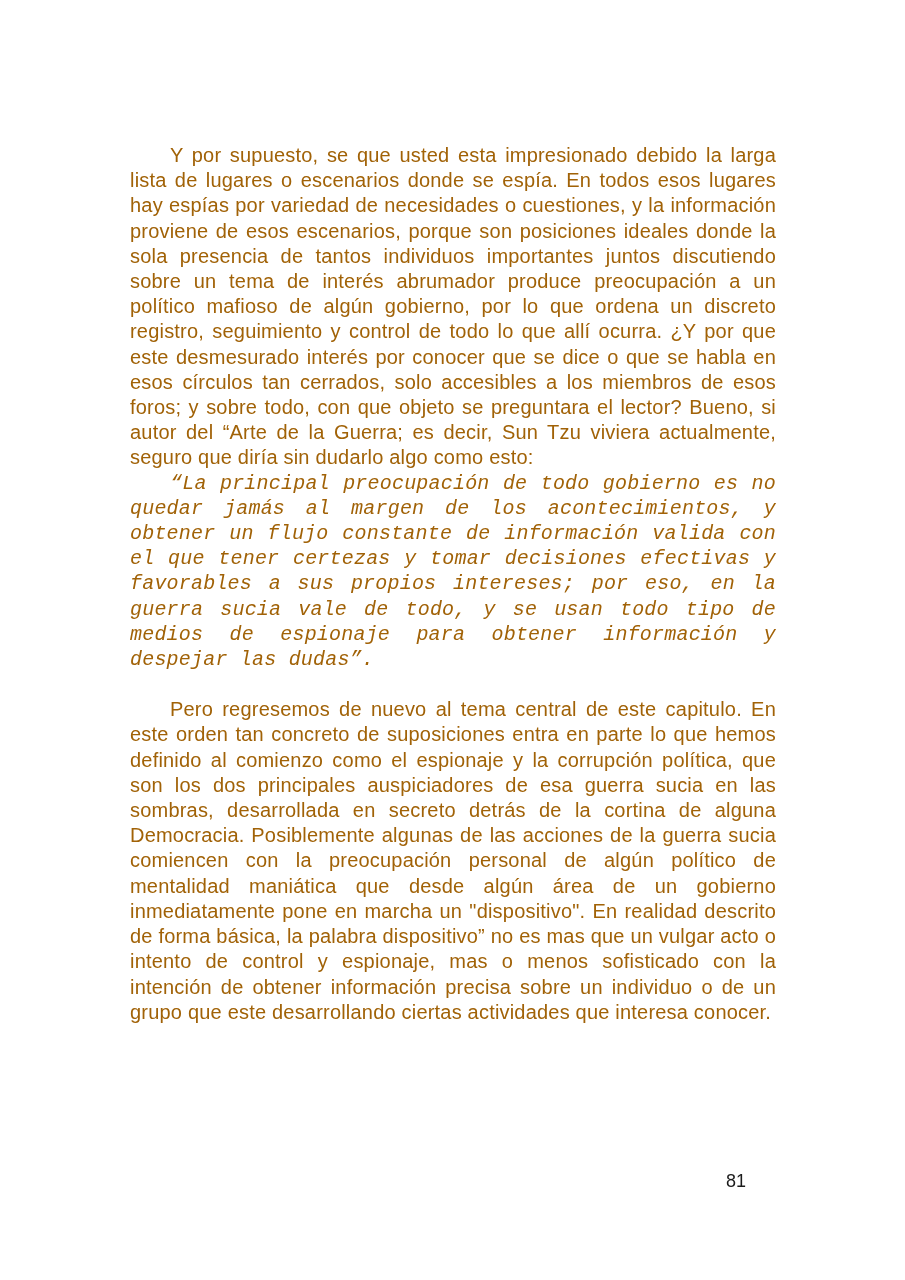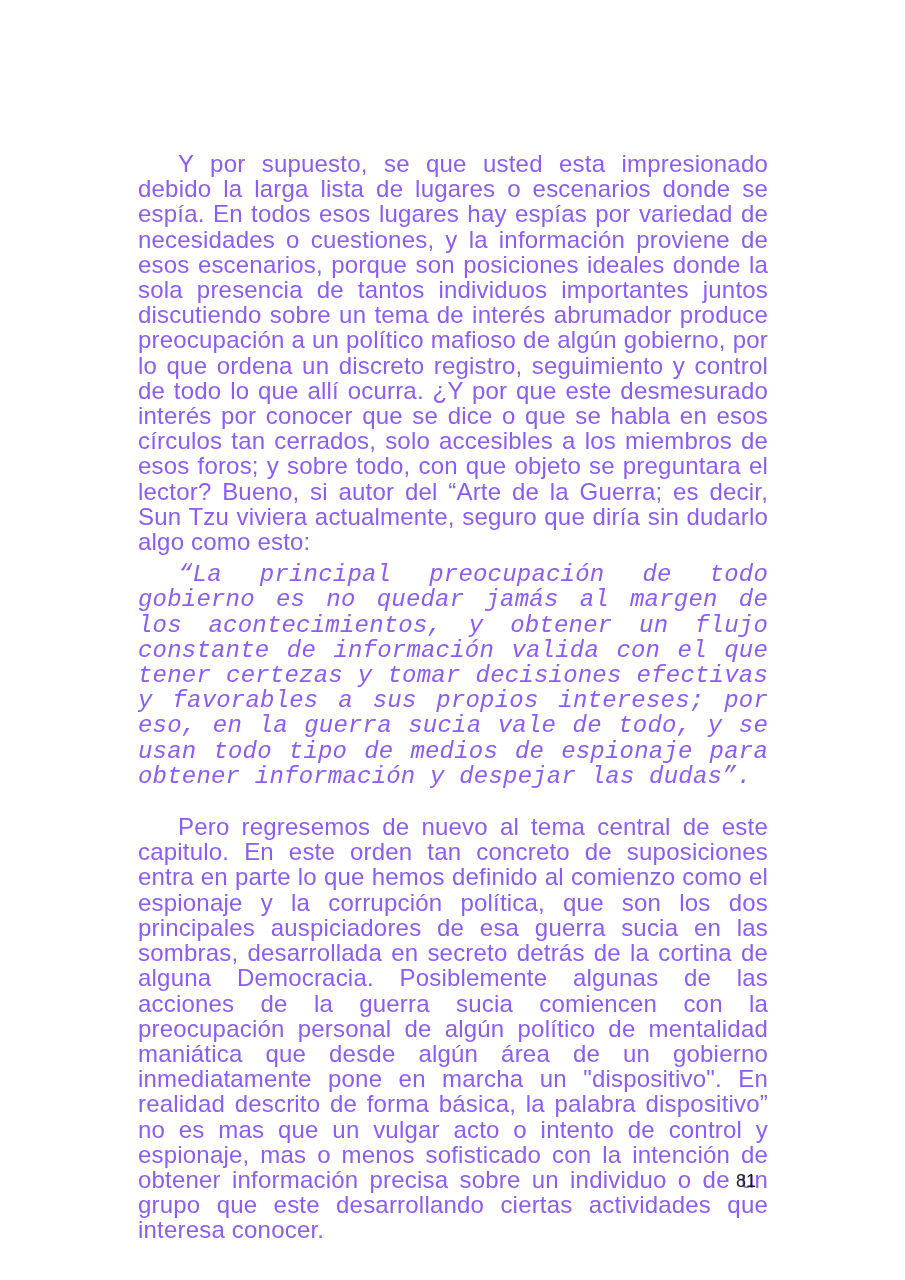--- a/index.html
+++ b/index.html
@@ -15,38 +15,38 @@
     color: #1b1b1b;
     overflow: hidden;
   }
   .page {
     position: absolute;
     left: 130px;
     top: 143px;
     width: 646px;
   }
   .para {
-    margin: 8px;
-    font-size: 24px;
+    margin: 0;
+    font-size: 20px;
     line-height: 25.2px;
     text-align: justify;
     text-indent: 40px;
     letter-spacing: 0.2px;
-    color: #8b5cf6;
+    color: #a16207;
   }
   .para.italic {
     font-style: italic;
     font-family: Liberation Mono, monospace;
   }
   .para.spaced {
     margin-top: 25px;
   }
   .page-number {
     position: absolute;
-    left: 138px;
+    left: 128px;
     top: 1171px;
     width: 646px;
     box-sizing: border-box;
     padding-right: 28px;
     text-align: right;
     font-size: 18px;
     color: #1b1b1b;
   }
 </style>
 </head>

